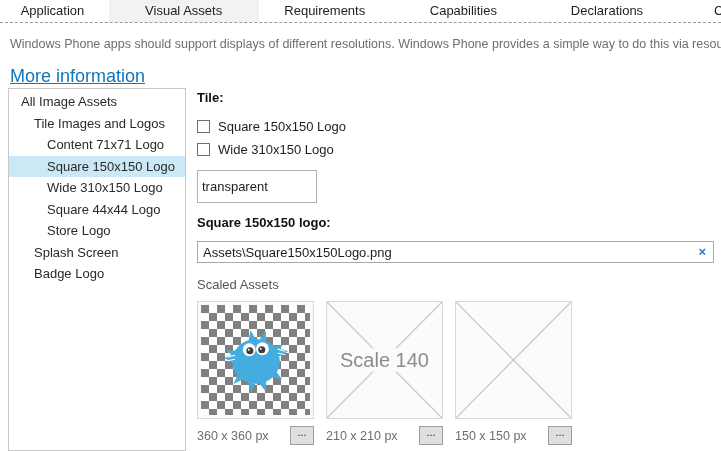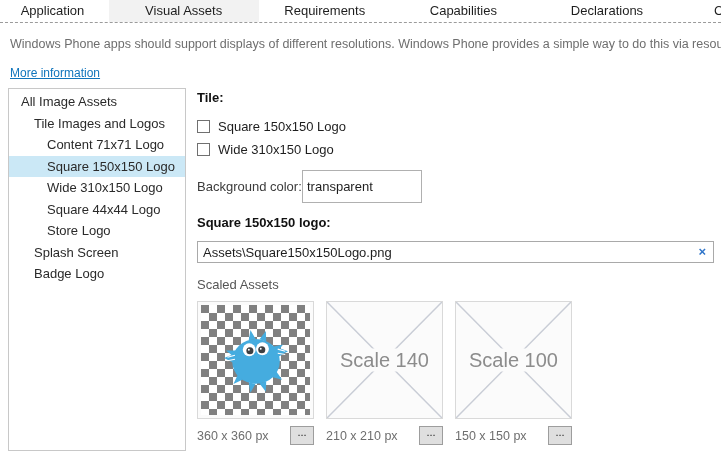--- a/index.html
+++ b/index.html
@@ -17,21 +17,21 @@
   .tab:nth-child(3){ width:125px; }
   .tab:nth-child(4){ width:145px; }
   .tab:nth-child(5){ width:135px; }
   .tab:nth-child(6){ width:150px; }
   .tab.active { background:#f2f2f2; }
 
   
   .desc { position:absolute; left:10px; top:37px; right:0; white-space:nowrap;
           overflow:hidden; color:#6e6e6e; font-size:12.5px; }
   .morelink { position:absolute; left:10px; top:66px; color:#1075bc;
-              text-decoration:underline; font-size:12px; cursor:pointer; }
+              text-decoration:underline; font-size:18px; cursor:pointer; }
 
   
   .sidebar { position:absolute; left:8px; top:88px; width:178px; bottom:0;
              border:1px solid #c8c8c8; background:#ffffff; padding-top:2px; }
   .tree-item { height:21.5px; line-height:21.5px; font-size:13px; color:#2a2a2a;
                white-space:nowrap; overflow:hidden; cursor:default; }
   .tree-item.ind0 { padding-left:12px; }
   .tree-item.ind1 { padding-left:25px; }
   .tree-item.ind2 { padding-left:38px; }
   .tree-item.selected { background:#cbe8f6; }
@@ -116,21 +116,20 @@
         <span class="cb-label">Square 150x150 Logo</span>
       </div>
       <div class="cb-row">
         <span class="checkbox"></span>
         <span class="cb-label">Wide 310x150 Logo</span>
       </div>
     </div>
   </div>
 
   <div class="row bgcolor-row">
-    <div class="form-label">Background color:</div>
     <input type="text" class="small-input" value="transparent" style="">
   </div>
 
   <div class="h-bold logo-heading">Square 150x150 logo:</div>
 
   <div class="path-row">
     <input type="text" class="path-input" value="Assets\Square150x150Logo.png" style="">
     <span class="clear-x">×</span>
   </div>
 
@@ -187,21 +186,20 @@
         <button class="browse-btn">...</button>
       </div>
     </div>
 
     <div class="asset-col">
       <div class="asset-box">
         <svg class="xlines" width="115" height="116">
           <line x1="0" y1="0" x2="115" y2="116" stroke="#c9cdd6" stroke-width="1.5"></line>
           <line x1="115" y1="0" x2="0" y2="116" stroke="#c9cdd6" stroke-width="1.5"></line>
         </svg>
-        <span class="scale-text">Scale 100</span>
       </div>
       <div class="asset-footer">
         <span class="size-label">150 x 150 px</span>
         <button class="browse-btn">...</button>
       </div>
     </div>
 
   </div>
 </div>
 

